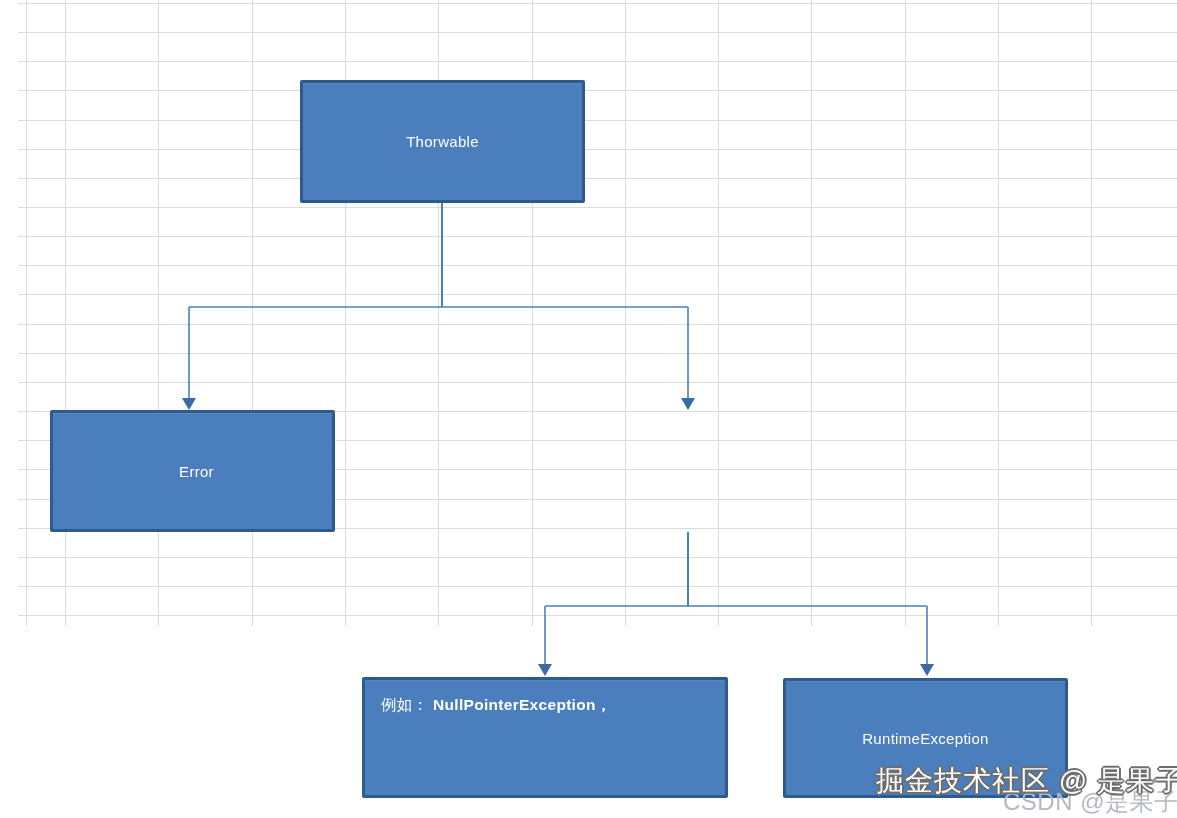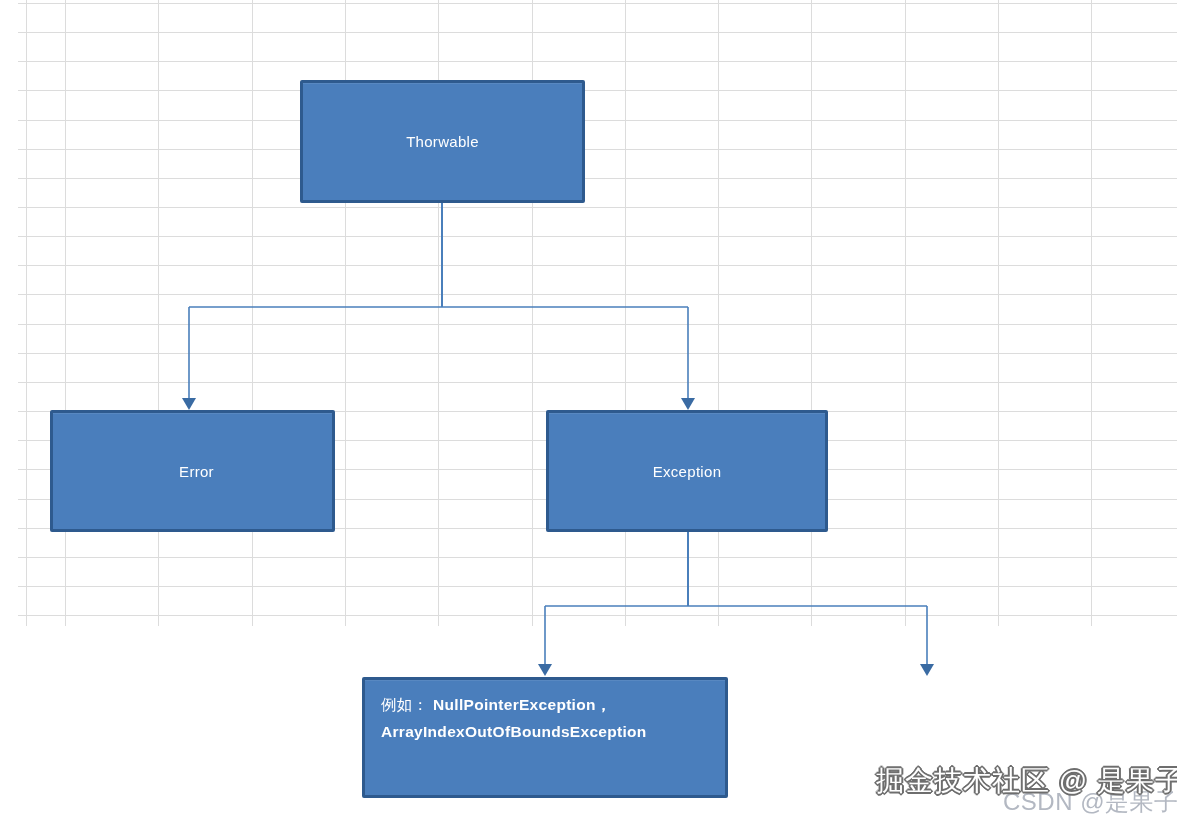--- a/index.html
+++ b/index.html
@@ -119,26 +119,25 @@
   </svg>
 
   <div class="node node-throwable">
     <span>Thorwable</span>
   </div>
 
   <div class="node node-error">
     <span>Error</span>
   </div>
 
-  <div class="node node-exception">
-    <span>Exception</span>
-  </div>
 
   <div class="node node-nonruntime">
     <div><span>例如： </span><span class="bold">NullPointerException，</span></div>
-    <div class="bold">ArrayIndexOutOfBoundsException</div>
   </div>
 
+  <div class="node node-runtime">
+    <span>RuntimeException</span>
+  </div>
 
   <div class="wm-juejin">掘金技术社区 @ 是果子a</div>
   <div class="wm-csdn">CSDN @是果子a</div>
 
 </div>
 
 </body></html>

